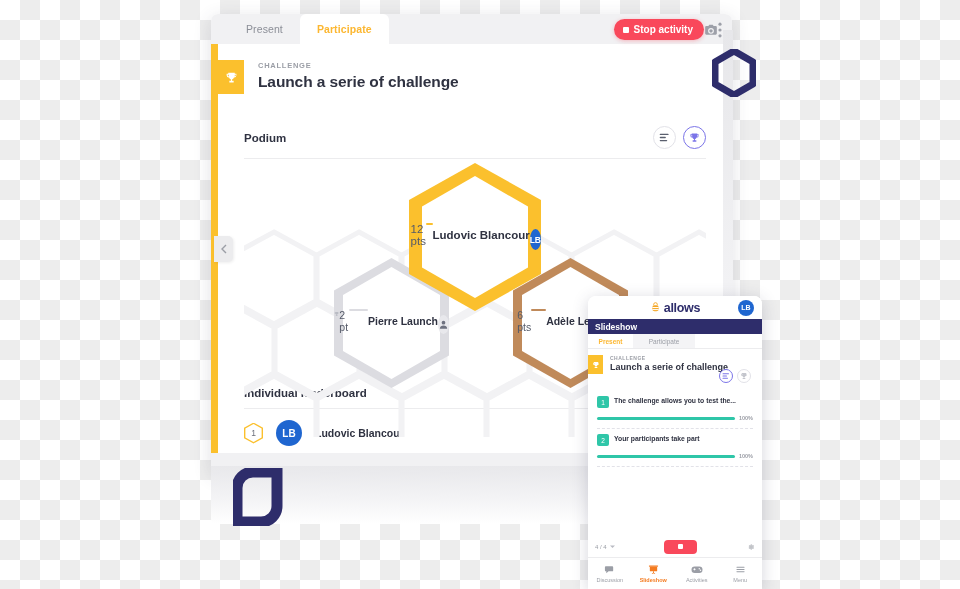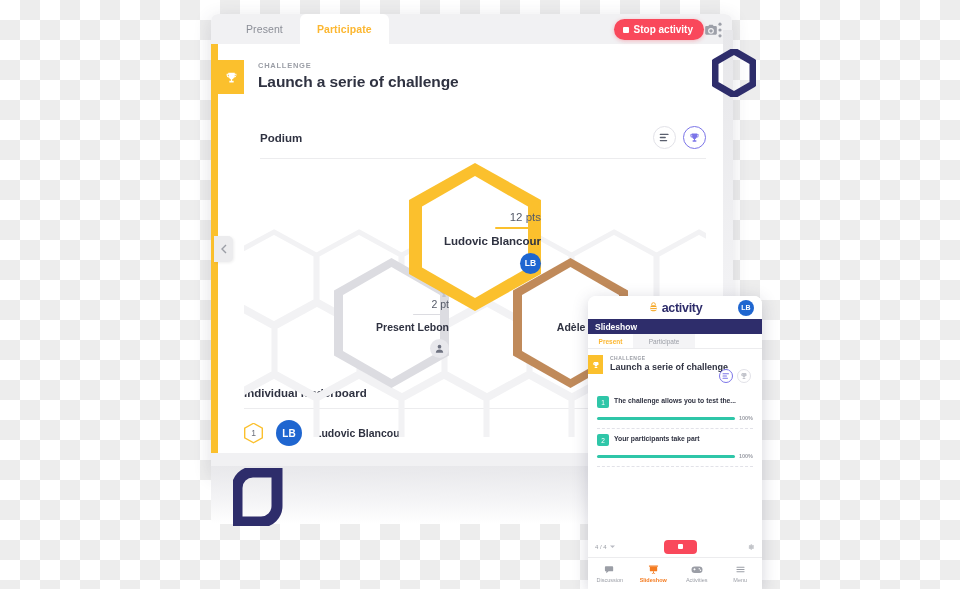--- a/index.html
+++ b/index.html
@@ -137,21 +137,20 @@
   }
 
   
   #podium-wrap { margin-left: 7px; padding: 0 26px; position: relative; }
   #podium-head {
     display: flex;
     align-items: center;
     justify-content: space-between;
     padding: 32px 0 9px;
     border-bottom: 1px solid #ececee;
-    margin-left: 16px;
   }
   #podium-title { font-size: 11.5px; font-weight: bold; color: #2f3241; }
   .round-toggle {
     width: 23px; height: 23px;
     border-radius: 50%;
     border: 1px solid #e2e2e8;
     background: #fff;
     display: flex; align-items: center; justify-content: center;
     cursor: pointer; padding: 0;
   }
@@ -190,22 +189,22 @@
   .hexinner {
     position: absolute;
     inset: 9px;
     background: #fff;
     clip-path: polygon(50% 0%, 100% 25%, 100% 75%, 50% 100%, 0% 75%, 0% 25%);
   }
   .hexcontent {
     position: relative;
     z-index: 2;
     display: flex;
-    flex-direction: column;
-    align-items: flex-end;
+    flex-direction: row;
+    align-items: flex-start;
     width: 100%;
   }
   .hex-pts {
     font-size: 10.5px;
     color: #555a68;
     padding-bottom: 4px;
   }
   .hex-div { width: 36px; height: 1.5px; border-radius: 1px; }
   .hex-name {
     font-size: 10.5px;
@@ -583,21 +582,21 @@
 
       <div class="hexcell" id="rank-2">
         <div class="hexshape" style="background:#dcdce1"></div>
         <div class="hexinner"></div>
         <div class="hexcontent">
           <svg width="10" height="10" viewBox="0 0 24 24" fill="#b9bbc3">
             <path d="M6 3h12v2h3v3a4 4 0 01-4 4h-.4A6 6 0 0113 15.9V18h3v3H8v-3h3v-2.1A6 6 0 017.4 12H7a4 4 0 01-4-4V5h3V3zm0 4H5v1a2 2 0 002 2V7zm12 0v3a2 2 0 002-2V7h-2z"></path>
           </svg>
           <div class="hex-pts">2 pt</div>
           <div class="hex-div" style="background:#dcdce1"></div>
-          <div class="hex-name">Present Lebon</div>
+          <div class="hex-name">Pierre Launch</div>
           <div class="hex-avatar" style="background:#e8e8ec">
             <svg width="11" height="11" viewBox="0 0 24 24" fill="#6e7280">
               <circle cx="12" cy="8" r="4"></circle>
                 <path d="M4 21c0-4.4 3.6-7 8-7s8 2.6 8 7z"></path>
             </svg>
           </div>
         </div>
       </div>
 
       <div class="hexcell" id="rank-3">
@@ -669,21 +668,21 @@
 <div id="mobile-panel">
 
   <div id="m-topbar">
     <div id="m-logo">
       <svg width="11" height="11" viewBox="0 0 24 24">
         <rect x="5" y="7" width="14" height="13" rx="5" fill="#f5a623"></rect>
         <rect x="5" y="11" width="14" height="2.2" fill="#ffffff"></rect>
         <rect x="5" y="15.5" width="14" height="2.2" fill="#ffffff"></rect>
         <path d="M8 7V5.5a4 4 0 018 0V7" fill="none" stroke="#f5a623" stroke-width="2"></path>
       </svg>
-      <span id="m-logo-text">activity</span>
+      <span id="m-logo-text">allows</span>
     </div>
     <div id="m-avatar">LB</div>
   </div>
 
   <div id="m-titlebar">Slideshow</div>
 
   <div id="m-tabs">
     <div class="mtab" id="m-tab-present">Present</div>
     <div class="mtab" id="m-tab-participate">Participate</div>
   </div>

